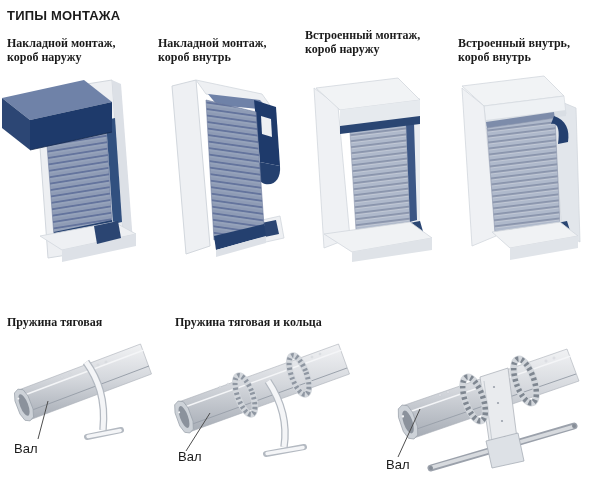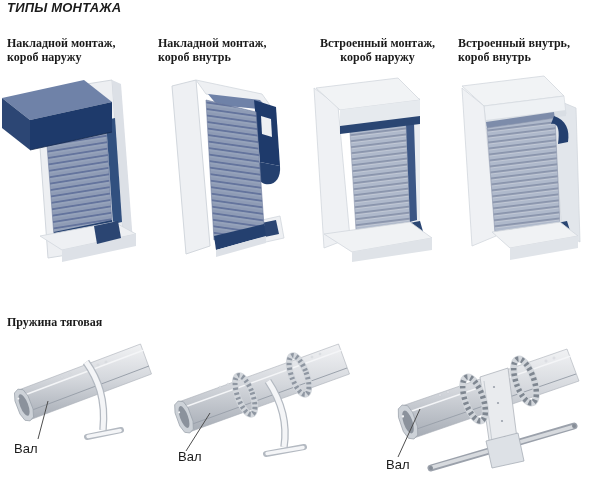--- a/index.html
+++ b/index.html
@@ -5,25 +5,25 @@
   html,body{margin:0;padding:0;background:#fff;}
   .page{
     position:relative;width:600px;height:485px;background:#ffffff;
     font-family:"Liberation Sans",sans-serif;color:#1b1b1b;overflow:hidden;
   }
   .sec-title{position:absolute;font-size:13px;font-weight:bold;letter-spacing:.2px;white-space:nowrap;}
   .lbl{position:absolute;font-size:12px;font-weight:bold;line-height:14px;font-family:Liberation Serif, serif;}
   .fig{position:absolute;}
   .fig svg{display:block;}
   .callout{position:absolute;font-size:13px;font-weight:normal;}
-  #t1{left:7px;top:0;font-style:italic;}
+  #t1{left:7px;top:8px;}
   #t2{left:7px;top:281px;}
   #l1{left:7px;top:36px;width:142px;}
   #l2{left:158px;top:36px;width:140px;}
-  #l3{left:305px;top:36px;width:145px;text-align:center;}
+  #l3{left:305px;top:28px;width:145px;}
   #l4{left:458px;top:36px;width:138px;}
   #f1{left:0px;top:74px;}
   #f2{left:148px;top:74px;}
   #f3{left:300px;top:74px;}
   #f4{left:448px;top:74px;}
   #b1{left:7px;top:315px;width:160px;}
   #b2{left:175px;top:315px;width:205px;}
   #b3{left:390px;top:315px;width:200px;}
   #f5{left:0px;top:337px;width:168px;height:148px;}
   #f6{left:162px;top:337px;width:208px;height:148px;}
@@ -157,20 +157,21 @@
       <g>
         <polygon points="104,150 119,147 123,160 108,164" fill="#2a4673"></polygon>
         <polygon points="44,158 112,148 130,162 62,174" fill="#f0f2f4" stroke="#d2d7dd" stroke-width="0.8"></polygon>
         <polygon points="62,174 130,162 130,174 62,186" fill="#e0e4e9"></polygon>
       </g>
     </svg>
   </div>
 
 
   <div id="b1" class="lbl">Пружина тяговая</div>
+  <div id="b2" class="lbl">Пружина тяговая и кольца</div>
 
   <div id="f5" class="fig">
     <svg width="168" height="148" viewBox="0 0 168 148">
       <g>
         <polygon points="18.5,53 140.5,7 151.5,37 29.5,83" fill="url(#metalGrad)" stroke="#a9afb7" stroke-width="0.6"></polygon>
         <line x1="22" y1="59" x2="144" y2="13" stroke="#f4f5f7" stroke-width="1.4"></line>
         <line x1="27" y1="75" x2="149" y2="29" stroke="#9aa1ab" stroke-width="1"></line>
         <circle cx="62" cy="40" r="0.9" fill="#f4f5f7" stroke="#b6bbc2" stroke-width="0.4"></circle>
         <circle cx="70" cy="37" r="0.9" fill="#f4f5f7" stroke="#b6bbc2" stroke-width="0.4"></circle>
         <circle cx="98" cy="28" r="0.9" fill="#f4f5f7" stroke="#b6bbc2" stroke-width="0.4"></circle>

